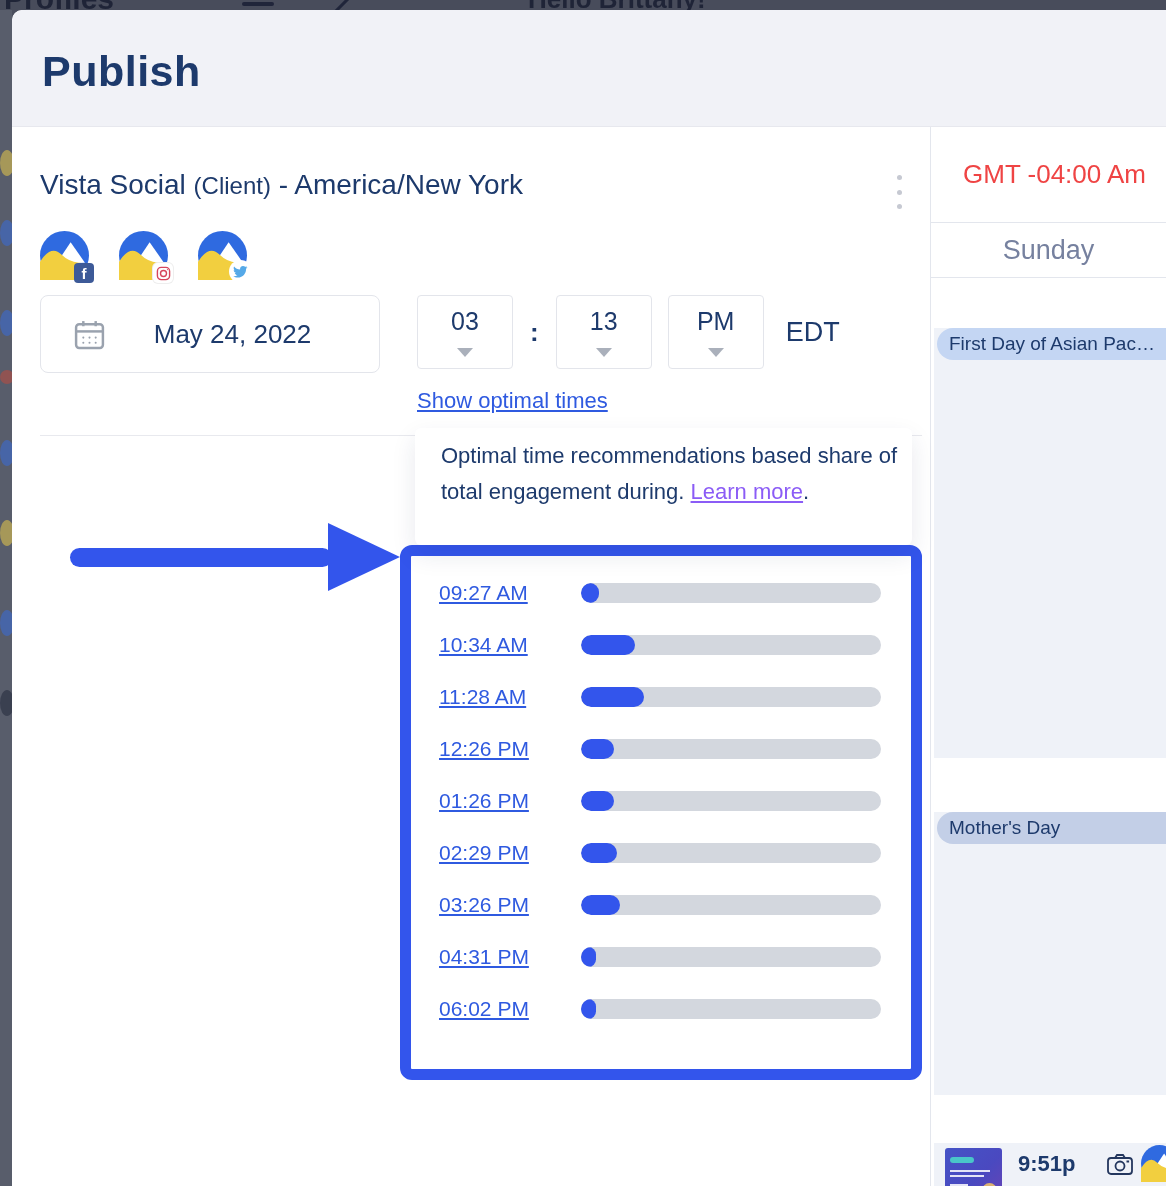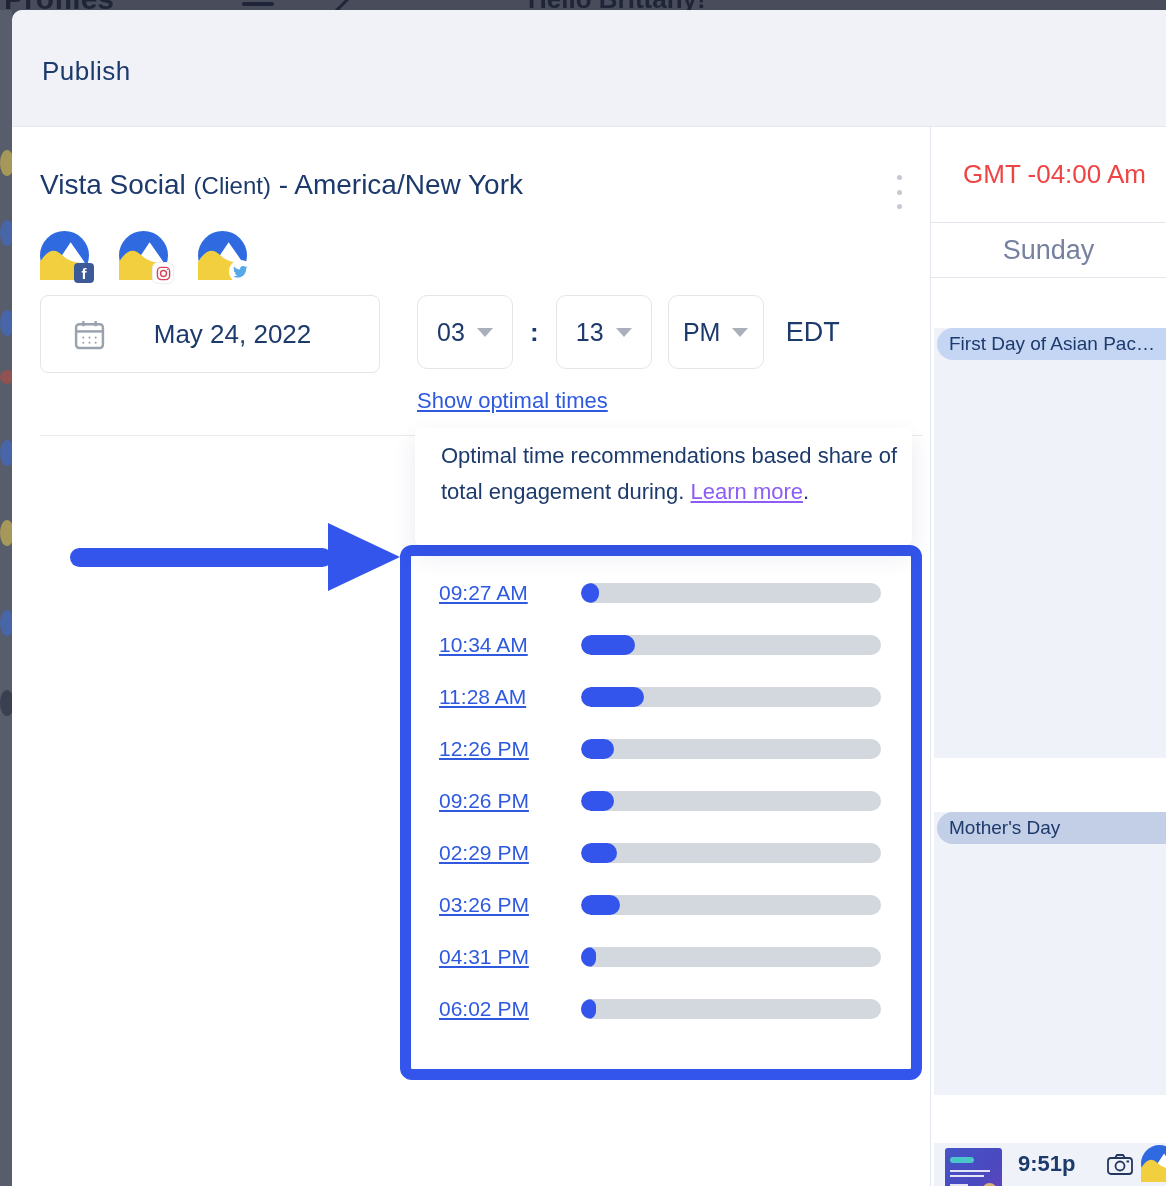--- a/index.html
+++ b/index.html
@@ -14,42 +14,42 @@
   .bg-greeting { left:528px; top:-16px; font-size:26px; }
   .bg-burger { position:absolute; left:242px; top:2px; width:32px; }
   .bg-burger i { display:block; height:4px; background:#20253a; margin-bottom:5px; border-radius:2px; }
   .bg-pencil { position:absolute; left:328px; top:-2px; width:22px; height:10px; border-bottom:3px solid #20253a; transform:rotate(-45deg); }
   .bg-left { position:absolute; left:0; top:10px; width:12px; height:1176px; background:#585d6b; overflow:hidden; }
   .bg-left i { position:absolute; left:0; width:14px; height:26px; border-radius:50%; opacity:.55; }
 
   
   .modal { position:absolute; left:12px; top:10px; width:1154px; height:1176px; background:#fff; border-top-left-radius:10px; overflow:hidden; }
   .modal-header { height:117px; background:#f1f2f7; border-bottom:1px solid #e7e8ee; display:flex; align-items:center; padding-left:30px; border-top-left-radius:10px; }
-  .modal-header h1 { font-size:26px; font-weight:400; color:#1d3a6c; letter-spacing:.5px;margin-top:6px; }
+  .modal-header h1 { font-size:43px; font-weight:700; color:#1d3a6c; letter-spacing:.5px;margin-top:6px; }
 
   .main { position:absolute; left:0; top:117px; width:918px; height:1138px; background:#fff; }
 
   .composer-title { position:absolute; left:28px; top:42px; font-size:28px; color:#1d3a6c; font-weight:500; white-space:nowrap; }
   .composer-title .client { font-size:24px; font-weight:400; }
   .dots-menu { position:absolute; left:878px; top:48px; width:18px; height:34px; display:flex; flex-direction:column; justify-content:space-between; align-items:center; cursor:pointer; }
   .dots-menu i { width:5px; height:5px; border-radius:50%; background:#c6c9d2; }
 
   .avatars { position:absolute; left:28px; top:104px; display:flex; gap:30px; }
   .avatar { position:relative; width:49px; height:49px; }
   .avatar svg.pic { width:49px; height:49px; display:block; }
   .badge { position:absolute; right:-5px; bottom:-3px; }
   .badge-fb { width:20px; height:20px; border-radius:4px; background:#3d5a98; color:#fff; font-size:15px; font-weight:700; display:flex; align-items:center; justify-content:center; }
   .badge-ig { width:20px; height:20px; border-radius:5px; background:#fff; box-shadow:0 0 0 1px #eee; display:flex; align-items:center; justify-content:center; }
   .badge-tw { width:23px; height:23px; border-radius:50%; background:#fff; display:flex; align-items:center; justify-content:center; }
 
   .controls { position:absolute; left:28px; top:168px; display:flex; gap:37px; align-items:flex-start; }
   .date-box { width:340px; height:78px; border:1px solid #e3e5eb; border-radius:8px; display:flex; align-items:center; padding:0 20px 0 32px; gap:26px; background:#fff; cursor:pointer; }
   .date-box .date-text { font-size:26px; color:#1d3a6c; flex:1; text-align:center; padding-right:26px; }
   .time-row { display:flex; align-items:center; }
-  .select-box { width:96px; height:74px; border:1px solid #e3e5eb; border-radius:10px; background:#fff; display:flex; align-items:center; justify-content:center; gap:12px; cursor:pointer; }
+  .select-box { width:96px; height:74px; border:1px solid #e3e5eb; border-radius:4px; background:#fff; display:flex; align-items:center; justify-content:center; gap:12px; cursor:pointer;flex-direction:column; }
   .select-box .val { font-size:25px; color:#1d3a6c; }
   .chev { width:0; height:0; border-left:8px solid transparent; border-right:8px solid transparent; border-top:9px solid #aab0bb; }
   .colon { font-size:26px; font-weight:700; color:#1d3a6c; margin:0 17px; }
   .gap-pm { width:16px; }
   .tz-label { font-size:27px; color:#1d3a6c; margin-left:22px; }
   .optimal-link { display:inline-block; margin-top:19px; font-size:22px; color:#2f5ae0; text-decoration:underline; cursor:pointer; }
 
   .divider { position:absolute; left:28px; top:308px; width:882px; height:1px; background:#e8e9ee; }
 
   .tooltip { position:absolute; left:403px; top:301px; width:497px; height:117px; background:#fff; border-radius:6px; box-shadow:0 10px 24px rgba(30,40,90,.10); padding:10px 14px 0 26px; font-size:22px; line-height:36px; color:#1d3a6c; z-index:3; }
@@ -236,21 +236,21 @@
               <div class="ot-fill" style="width: 21%;"></div>
             </div>
           </div>
           <div class="ot-row">
             <a class="ot-time">12:26 PM</a>
             <div class="ot-bar">
               <div class="ot-fill" style="width: 11%;"></div>
             </div>
           </div>
           <div class="ot-row">
-            <a class="ot-time">09:26 PM</a>
+            <a class="ot-time">01:26 PM</a>
             <div class="ot-bar">
               <div class="ot-fill" style="width: 11%;"></div>
             </div>
           </div>
           <div class="ot-row">
             <a class="ot-time">02:29 PM</a>
             <div class="ot-bar">
               <div class="ot-fill" style="width: 12%;"></div>
             </div>
           </div>

